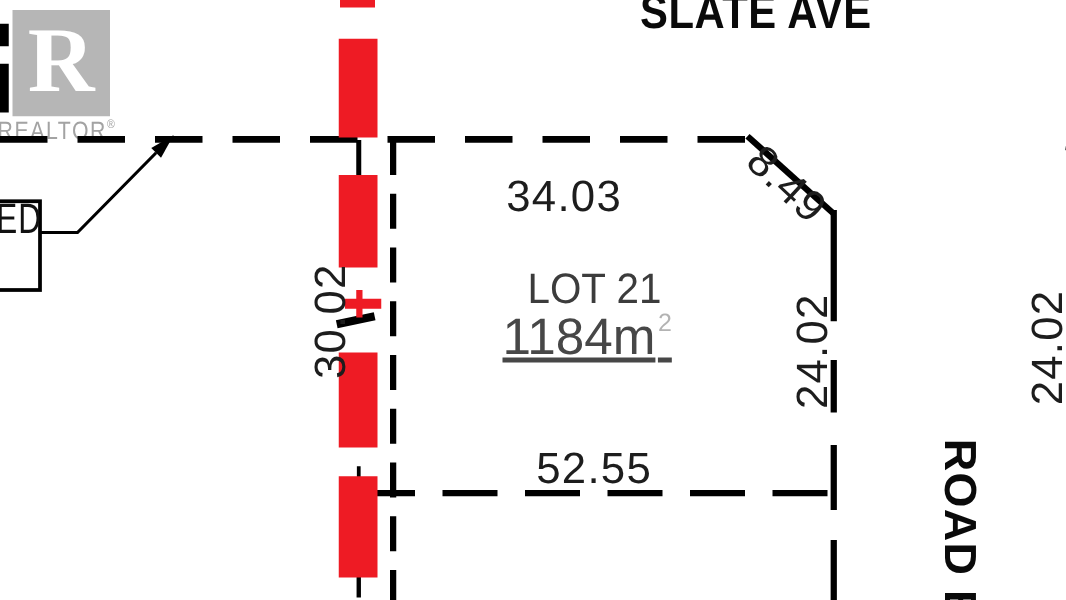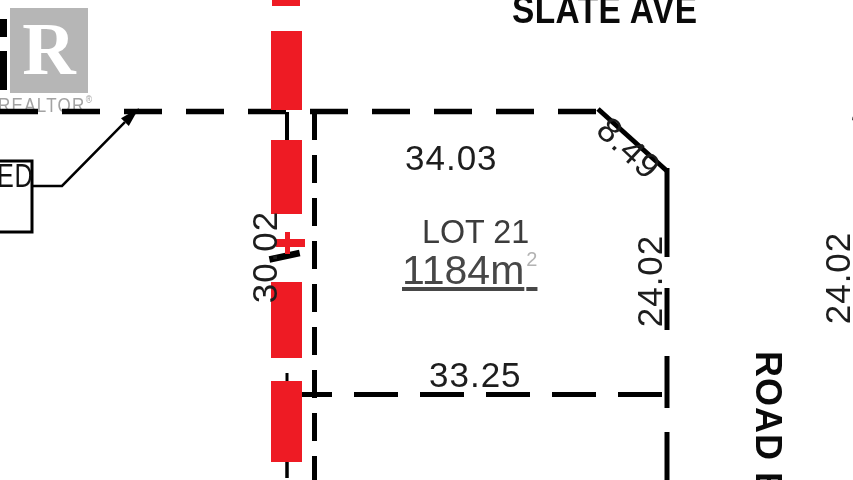--- a/index.html
+++ b/index.html
@@ -109,21 +109,21 @@
   </div>
 
   <div class="dimbox" style="left:235px;top:227px;">
     <span class="dim rot-ccw">30.02</span>
   </div>
 
   <div class="dimbox" style="left:620px;top:251px;">
     <span class="dim rot-ccw">24.02</span>
   </div>
 
-  <div class="txt dim" style="left:429px;top:357px;">33.25</div>
+  <div class="txt dim" style="left:429px;top:357px;">52.55</div>
 
   <div class="dimbox" style="left:808px;top:248px;">
     <span class="dim rot-ccw">24.02</span>
   </div>
 
   <div class="txt partial-digit">4</div>
 
   <div class="txt lot-name">LOT 21</div>
   <div class="txt lot-area">
     <span>1184m</span><sup>2</sup>

